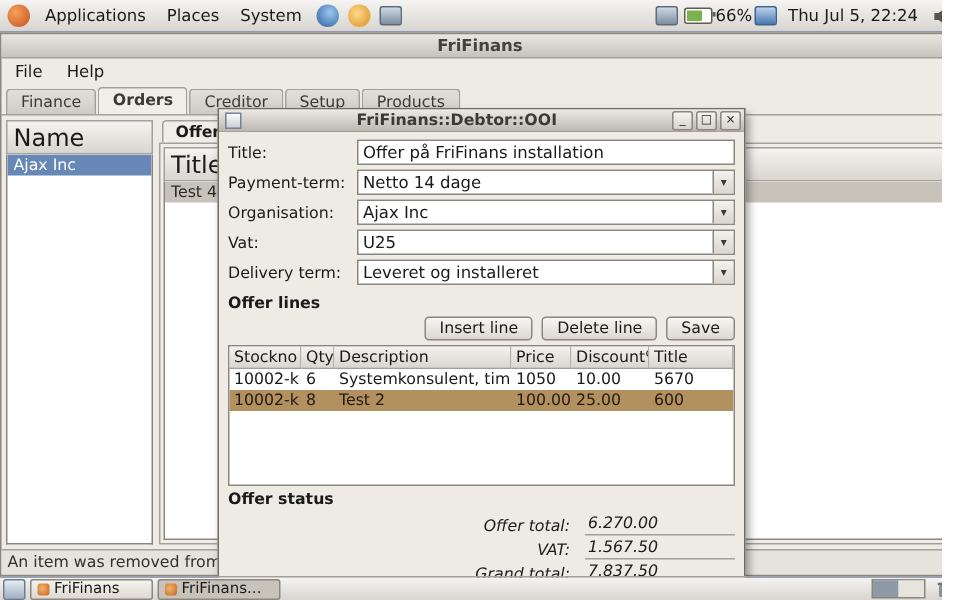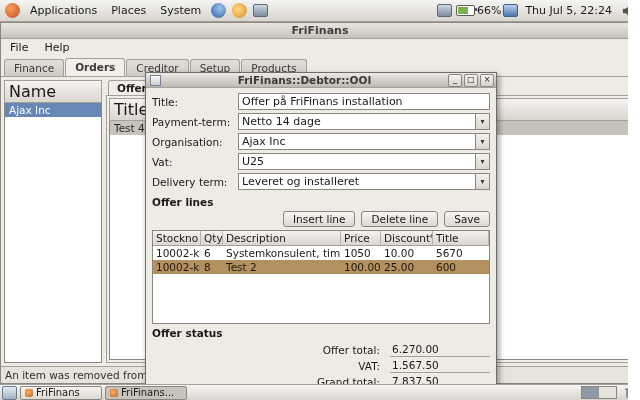--- a/index.html
+++ b/index.html
@@ -79,21 +79,21 @@
   .btn-row{display:flex;justify-content:flex-end;gap:6px;margin:1px 0 3px 0;}
   .gridtable{border:1px solid #8b8780;background:#fff;height:92px;overflow:hidden;font-size:10.5px;}
   .trow{display:flex;align-items:flex-end;}
   .hcell{background:linear-gradient(#f5f3f0,#d9d5cf);border-right:1px solid #b5b1aa;border-bottom:1px solid #a39f99;
     padding:1px 3px;box-sizing:border-box;overflow:hidden;white-space:nowrap;}
   .tcell{padding:1px 3px;box-sizing:border-box;overflow:hidden;white-space:nowrap;border-right:1px solid transparent;}
   .c0{width:48px;flex:0 0 48px;} .c1{width:22px;flex:0 0 22px;} .c2{width:118px;flex:0 0 118px;}
   .c3{width:40px;flex:0 0 40px;} .c4{width:52px;flex:0 0 52px;} .c5{flex:1;}
   .sel-row{background:#b3905f;color:#211a10;}
   .totals{margin-top:2px;}
-  .total-row{display:flex;justify-content:flex-end;align-items:center;margin-bottom:2px;font-size:10.5px;}
+  .total-row{display:flex;justify-content:flex-end;align-items:flex-end;margin-bottom:2px;font-size:10.5px;font-style:italic;}
   .total-label{margin-right:10px;}
   .total-value{width:96px;border-bottom:1px solid #a39f99;padding:0 2px 1px 2px;}
   
   .taskbar{position:absolute;left:0;bottom:0;width:640px;height:16px;box-sizing:border-box;
     background:linear-gradient(#f5f4f2,#d8d5d0);border-top:1px solid #a39f99;
     display:flex;align-items:center;padding:0 2px;gap:3px;}
   .show-desktop{width:13px;height:12px;background:linear-gradient(#e8ecf2,#9fb0c4);border:1px solid #6b7c92;border-radius:2px;}
   .task-btn{display:flex;align-items:center;gap:3px;border:1px solid #8b8780;border-radius:2px;
     background:linear-gradient(#f5f3ef,#ddd9d2);height:12px;padding:0 4px;width:72px;font-size:10px;overflow:hidden;white-space:nowrap;}
   .task-btn.active{background:#c7c2ba;text-align:center;}

